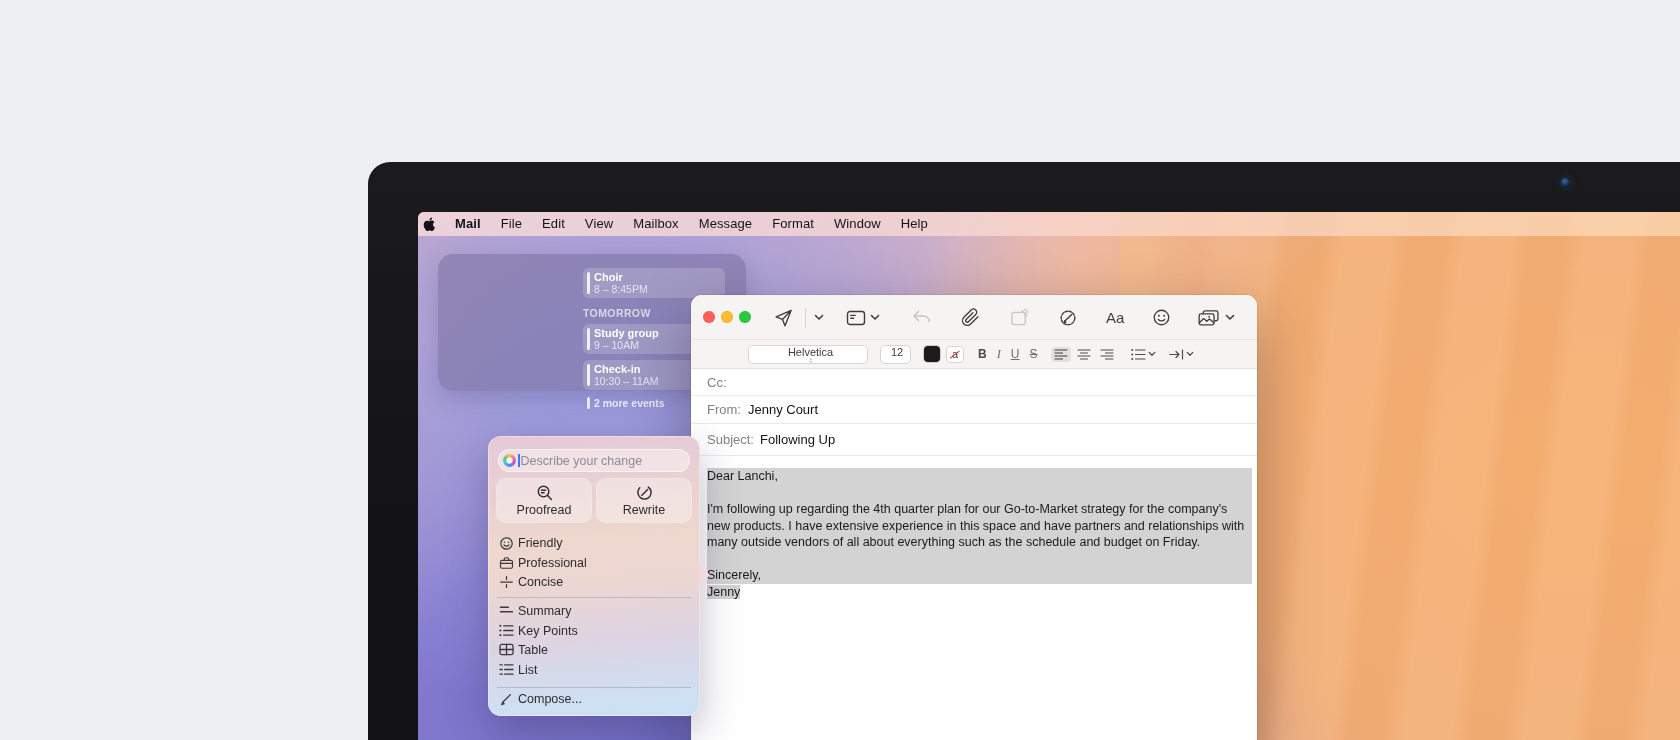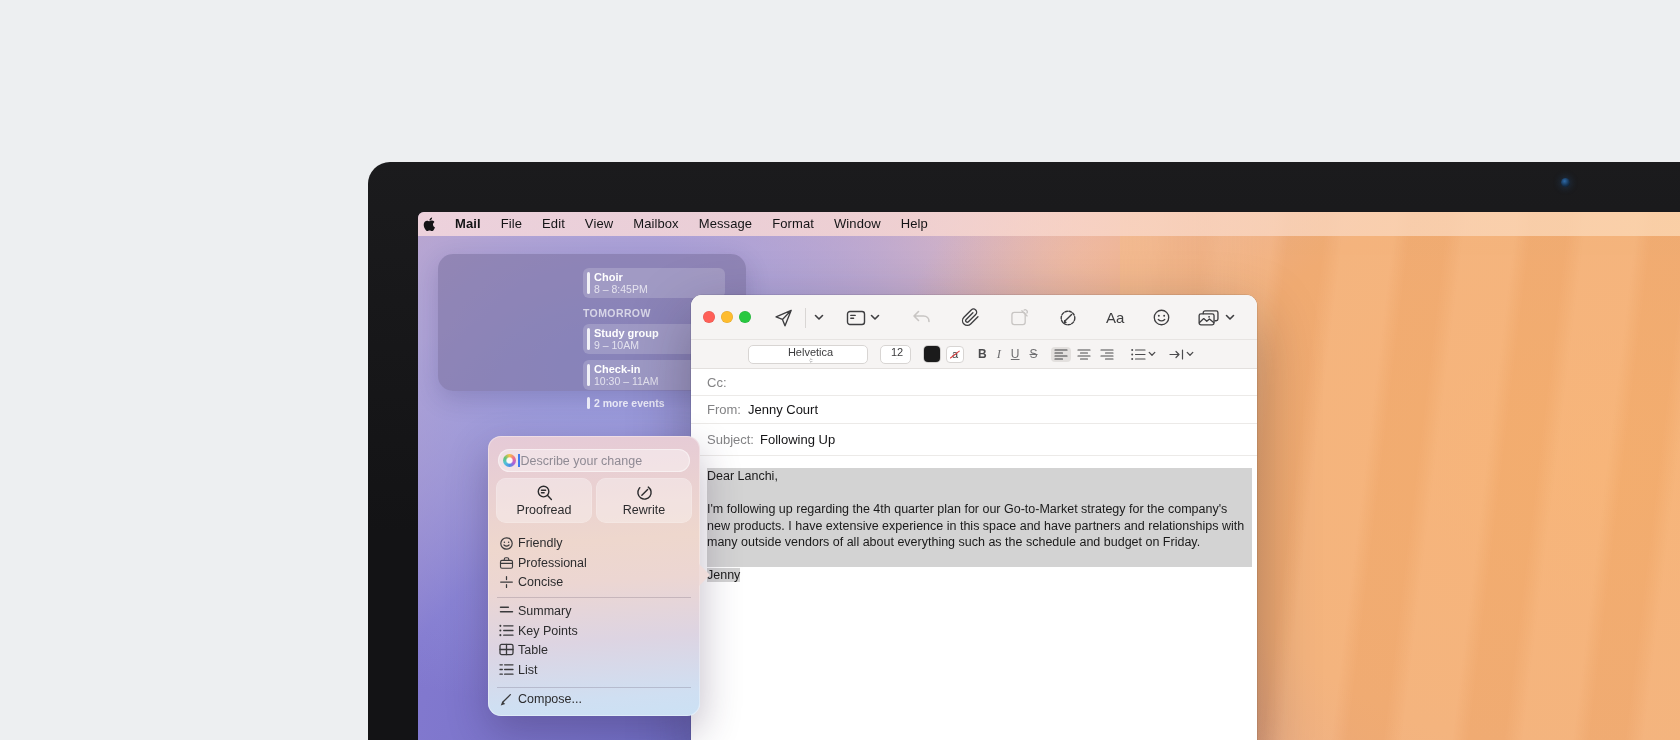--- a/index.html
+++ b/index.html
@@ -325,20 +325,21 @@
           <span class="f-value">Following Up</span>
         </div>
       </div>
 
       <div class="mw-body">
         <div class="sel-block">
           <div>Dear Lanchi,</div>
           <div style="height:16.5px;"></div>
           <div>I'm following up regarding the 4th quarter plan for our Go-to-Market strategy for the company's new products. I have extensive experience in this space and have partners and relationships with many outside vendors of all about everything such as the schedule and budget on Friday.</div>
           <div style="height:16.5px;"></div>
+          <div>Sincerely,</div>
         </div>
         <div><span class="sel-inline">Jenny</span></div>
       </div>
     </div>
 
     <div class="wt-popup">
       <div class="wt-arrow"></div>
 
       <div class="wt-input">
         <span class="ai-flower"></span>

